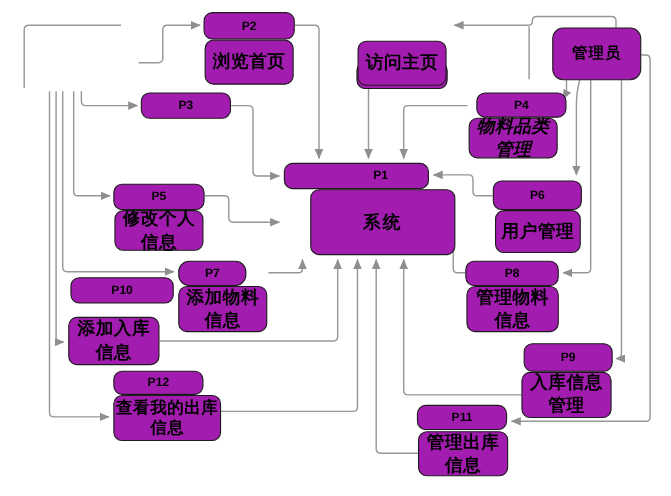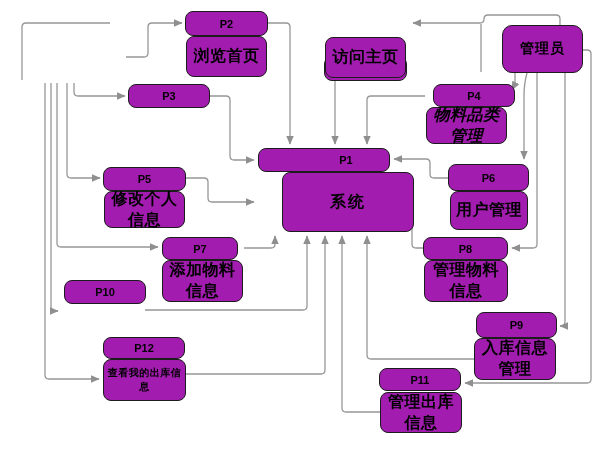--- a/index.html
+++ b/index.html
@@ -76,30 +76,31 @@
 
   <div class="node plabel" style="left:103px;top:167px;width:83px;height:24px;">P5</div>
   <div class="node pdesc" style="left:104px;top:191px;width:81px;height:37px;">修改个人信息</div>
 
   <div class="node plabel" style="left:258px;top:148px;width:132px;height:24px;padding-left:44px;">P1</div>
   <div class="node pdesc sys" style="left:258px;top:172px;width:132px;height:60px;margin-left:24px;">系统</div>
 
   <div class="node plabel" style="left:448px;top:164px;width:81px;height:27px;">P6</div>
   <div class="node pdesc" style="left:450px;top:191px;width:78px;height:39px;">用户管理</div>
 
-  <div class="node plabel" style="left:162px;top:237px;width:76px;height:23px;">P7</div>
+  <div class="node plabel" style="left:162px;top:237px;width:62px;height:23px;border-radius:10px;">P7</div>
   <div class="node pdesc" style="left:162px;top:260px;width:81px;height:42px;">添加物料信息</div>
 
   <div class="node plabel" style="left:423px;top:237px;width:85px;height:23px;">P8</div>
   <div class="node pdesc" style="left:424px;top:260px;width:84px;height:42px;">管理物料信息</div>
 
-  <div class="node plabel" style="left:64px;top:280px;width:82px;height:24px;">P10</div>
+  <div class="node plabel" style="left:64px;top:252px;width:94px;height:24px;">P10</div>
+  <div class="node pdesc" style="left:62px;top:288px;width:83px;height:44px;">添加入库信息</div>
 
   <div class="node plabel" style="left:476px;top:312px;width:81px;height:26px;">P9</div>
   <div class="node pdesc" style="left:474px;top:338px;width:82px;height:42px;">入库信息管理</div>
 
   <div class="node plabel" style="left:103px;top:337px;width:82px;height:22px;">P12</div>
-  <div class="node pdesc" style="left:103px;top:359px;width:83px;height:42px;font-size:10px;">查看我的出库信息</div>
+  <div class="node pdesc" style="left:103px;top:359px;width:98px;height:42px;font-size:15px;">查看我的出库信息</div>
 
   <div class="node plabel" style="left:379px;top:368px;width:82px;height:23px;">P11</div>
   <div class="node pdesc" style="left:380px;top:392px;width:82px;height:41px;">管理出库信息</div>
 
 </div>
 
 </body></html>

